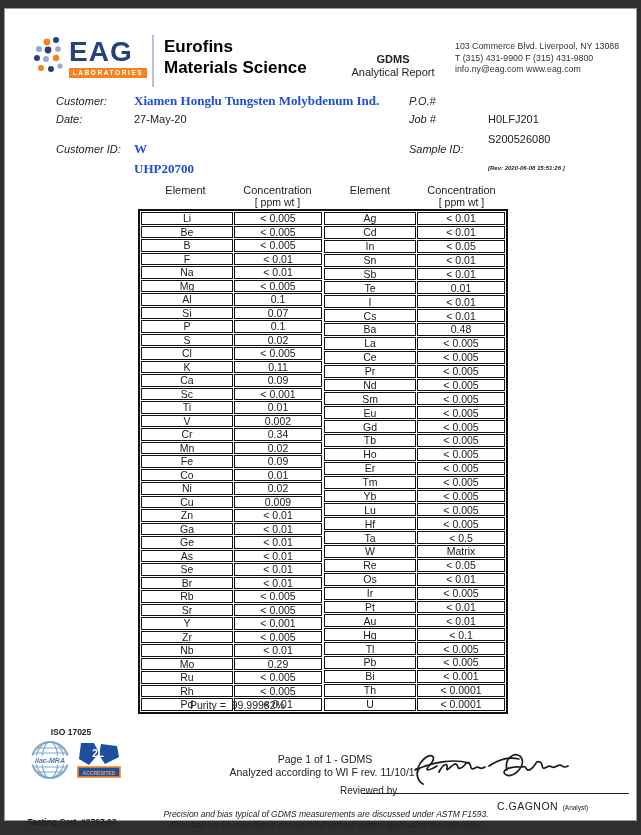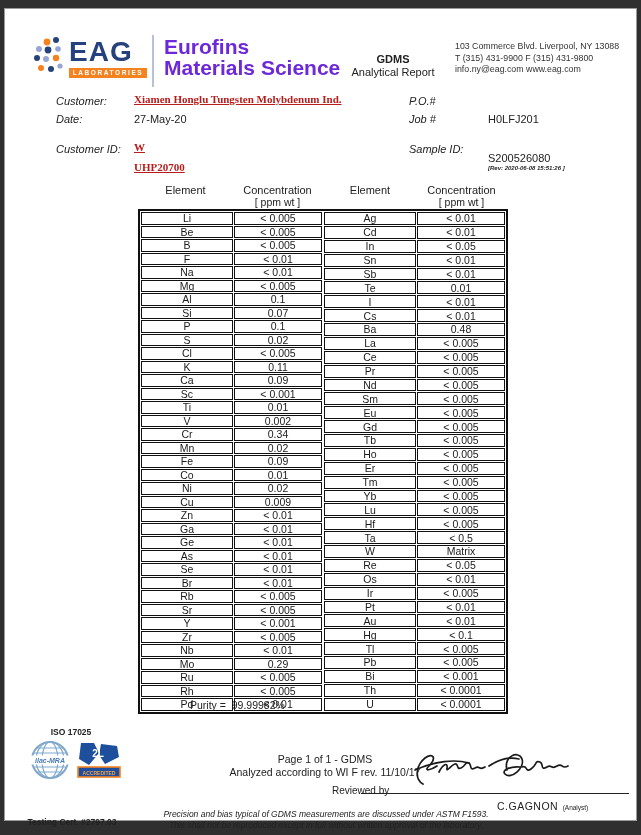--- a/index.html
+++ b/index.html
@@ -4,29 +4,29 @@
 <style>
   html,body{margin:0;padding:0;background:#3a3a3a;font-family:"Liberation Sans",sans-serif;}
   .stage{position:relative;width:641px;height:835px;background:#2f2f2f;overflow:hidden;}
   .page{position:absolute;left:4px;top:8px;width:633px;height:813px;background:#ffffff;border:1px solid #9a9a9a;box-sizing:border-box;}
   .abs{position:absolute;}
 
   
   .eag-text{font-weight:800;font-size:28px;letter-spacing:1px;color:#26427c;line-height:28px;}
   .lab-bar{background:#f5821f;color:#fff;font-size:6.5px;font-weight:700;letter-spacing:1.6px;text-align:center;line-height:10px;height:10px;width:78px;}
   .divider{width:2px;height:52px;background:#b9c0dc;}
-  .eurofins{color:#6d28d9;font-weight:700;font-size:21px;line-height:21px;}
+  .eurofins{color:#000000;font-weight:700;font-size:17px;line-height:21px;}
   .report-type{text-align:center;font-size:11px;line-height:13px;color:#222;}
   .report-type .b{font-weight:700;}
   .addr{font-size:8.8px;line-height:11.5px;color:#333;}
 
   
   .lbl{font-style:italic;font-size:11px;color:#222;}
   .val{font-size:11px;color:#222;}
-  .serif-b{font-family:"Liberation Serif",serif;font-weight:700;font-size:11px;color:#b91c1c;text-decoration:underline;}
+  .serif-b{font-family:"Liberation Serif",serif;font-weight:700;font-size:13px;color:#1d4ed8;}
   .rev{font-size:6px;font-weight:700;font-style:italic;color:#222;}
 
   
   .thdr{display:flex;font-size:11px;color:#222;text-align:center;}
   .thdr span{display:block;}
   .tbl-wrap{display:flex;border:2px solid #111;background:#fff;width:-moz-fit-content;width:fit-content;}
   table.et{border-collapse:separate;border-spacing:1px;}
   table.et td{border:1px solid #111;text-align:center;font-size:10.5px;line-height:10px;height:10.5px;padding:0;color:#1a1a1a;}
   table.et td.c1{width:90px;} table.et td.c2{width:86px;}
   .purity{font-size:10.5px;color:#222;padding-left:48px;}
@@ -81,21 +81,21 @@
     <div class="abs lbl" style="left:404px;top:86px;">P.O.#</div>
 
     <div class="abs lbl" style="left:51px;top:104px;">Date:</div>
     <div class="abs val" style="left:129px;top:104px;">27-May-20</div>
     <div class="abs lbl" style="left:404px;top:104px;">Job #</div>
     <div class="abs val" style="left:483px;top:104px;">H0LFJ201</div>
 
     <div class="abs lbl" style="left:51px;top:134px;">Customer ID:</div>
     <div class="abs serif-b" style="left:129px;top:132px;">W</div>
     <div class="abs lbl" style="left:404px;top:134px;">Sample ID:</div>
-    <div class="abs val" style="left:483px;top:143px;">S200526080</div>
+    <div class="abs val" style="left:483px;top:124px;">S200526080</div>
 
     <div class="abs serif-b" style="left:129px;top:152px;">UHP20700</div>
     <div class="abs rev" style="left:483px;top:156px;">[Rev: 2020-06-08  15:51:26 ]</div>
 
     <div class="abs thdr" style="left:133px;top:175px;">
       <span style="width:95px;">Element</span>
       <span style="width:89px;">
         <span>Concentration</span>
         <span style="font-size:10.5px;">[ ppm wt ]</span>
       </span>
@@ -440,21 +440,21 @@
       <text x="24" y="33.5" font-size="5" font-weight="700" fill="#f5a04a" text-anchor="middle" font-family="Liberation Sans,sans-serif">ACCREDITED</text>
     </svg>
 
     <div class="abs small-b" style="left:8px;top:808px;width:118px;text-align:center;">Testing Cert. #2797.03</div>
 
     <div class="abs center-lines" style="left:160px;top:744px;width:320px;">
       <div>Page 1 of 1 - GDMS</div>
       <div>Analyzed according to WI F rev. 11/10/17</div>
     </div>
 
-    <div class="abs rev-by" style="left:295px;top:776px;padding-left:32px;">Reviewed by</div>
+    <div class="abs rev-by" style="left:303px;top:776px;padding-left:32px;">Reviewed by</div>
     <div class="abs sig-line" style="left:356px;top:766px;width:268px;height:18px;"></div>
 
     <svg class="abs" style="left:402px;top:737px;" width="180" height="48" viewBox="0 0 180 48">
       <g fill="none" stroke="#1a1a1a" stroke-width="1.7" stroke-linecap="round">
         <path d="M16,38 C8,34 8,20 18,12 C26,6 30,12 22,20 C16,26 24,24 30,20"></path>
         <path d="M8,24 C28,15 48,13 62,17"></path>
         <path d="M32,26 C36,18 41,16 40,22 C39,27 44,19 48,18 C52,17 49,24 54,22 C59,20 58,15 62,17 C65,19 62,25 68,22 C73,19 72,25 78,21"></path>
         <path d="M100,24 C96,10 112,4 115,13 C118,22 104,34 98,28 C94,24 104,20 113,21"></path>
         <path d="M82,20 C94,12 104,11 112,13"></path>
         <path d="M115,21 C121,19 118,27 124,23 C130,19 128,14 133,16 C137,18 133,25 140,21 C145,18 144,24 150,20 C156,16 154,24 161,20"></path>

